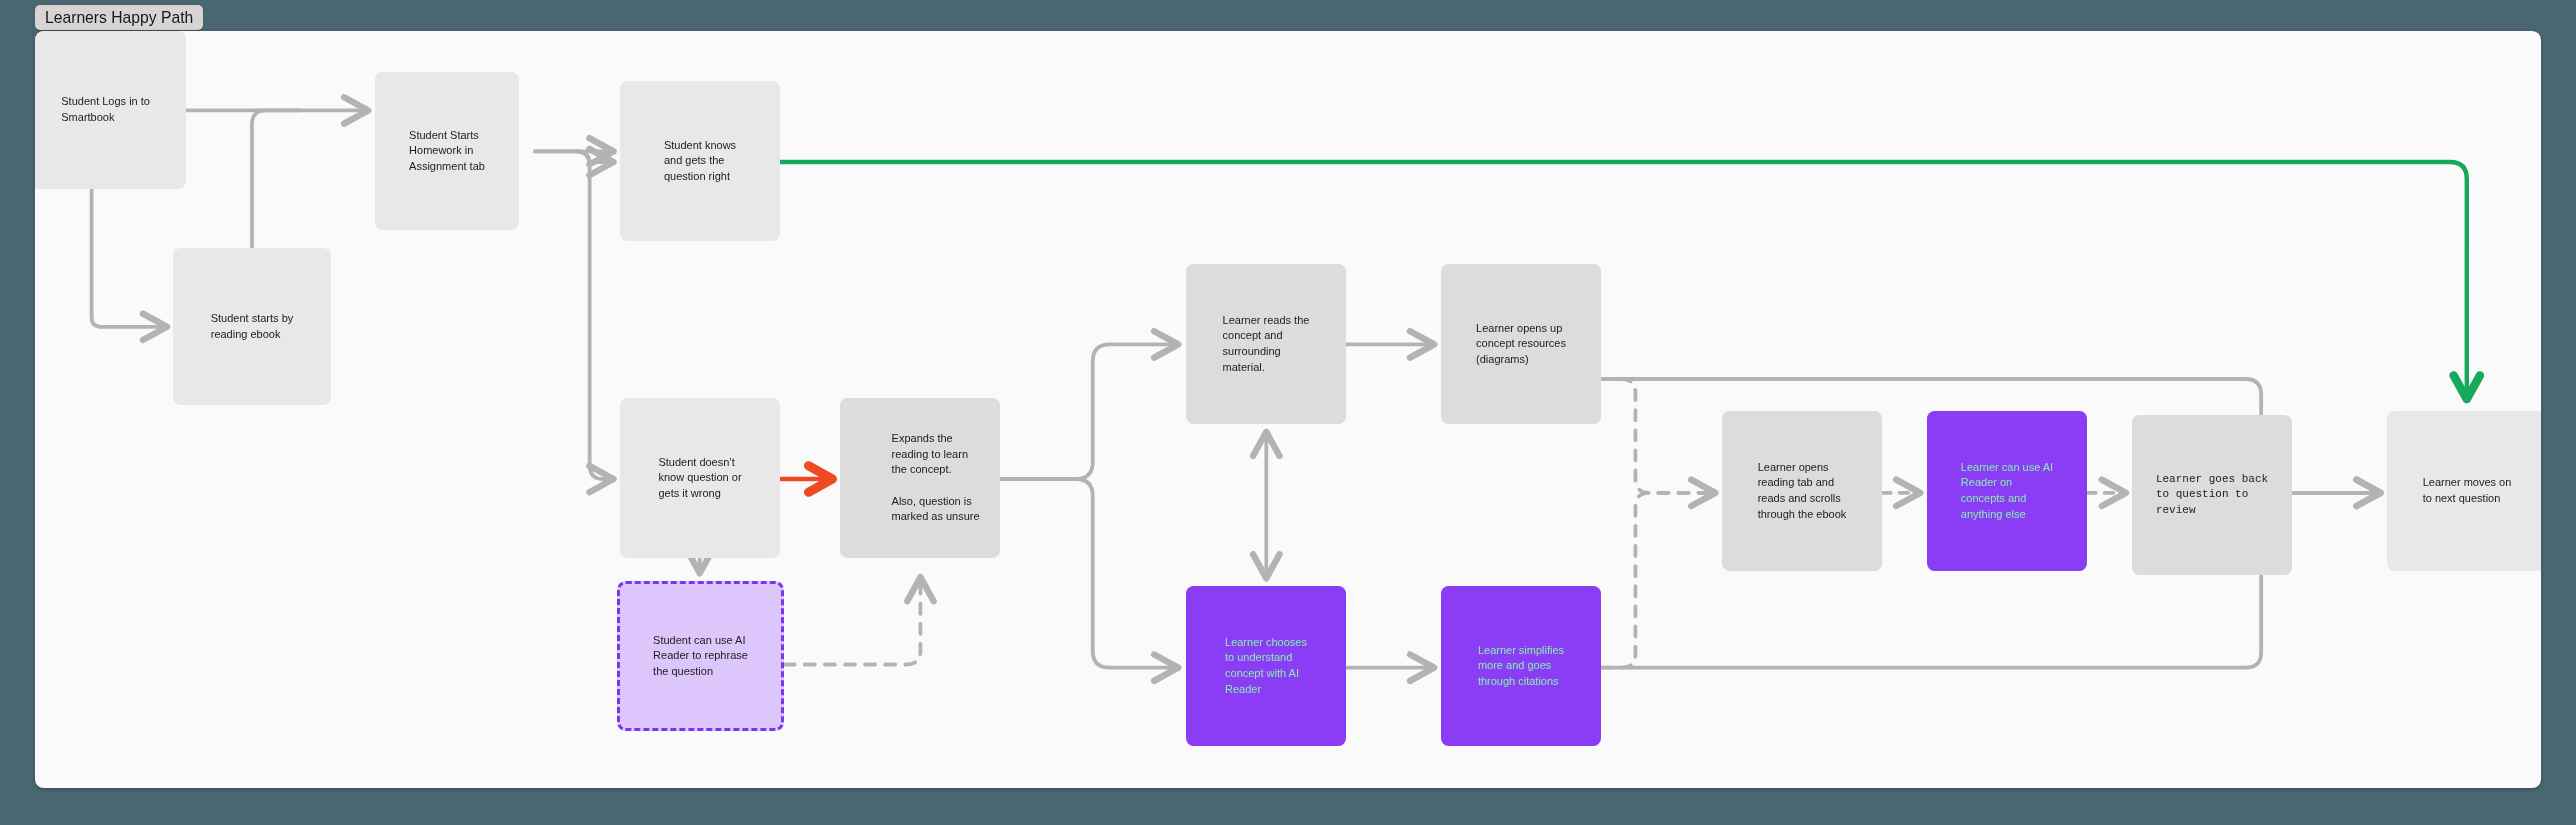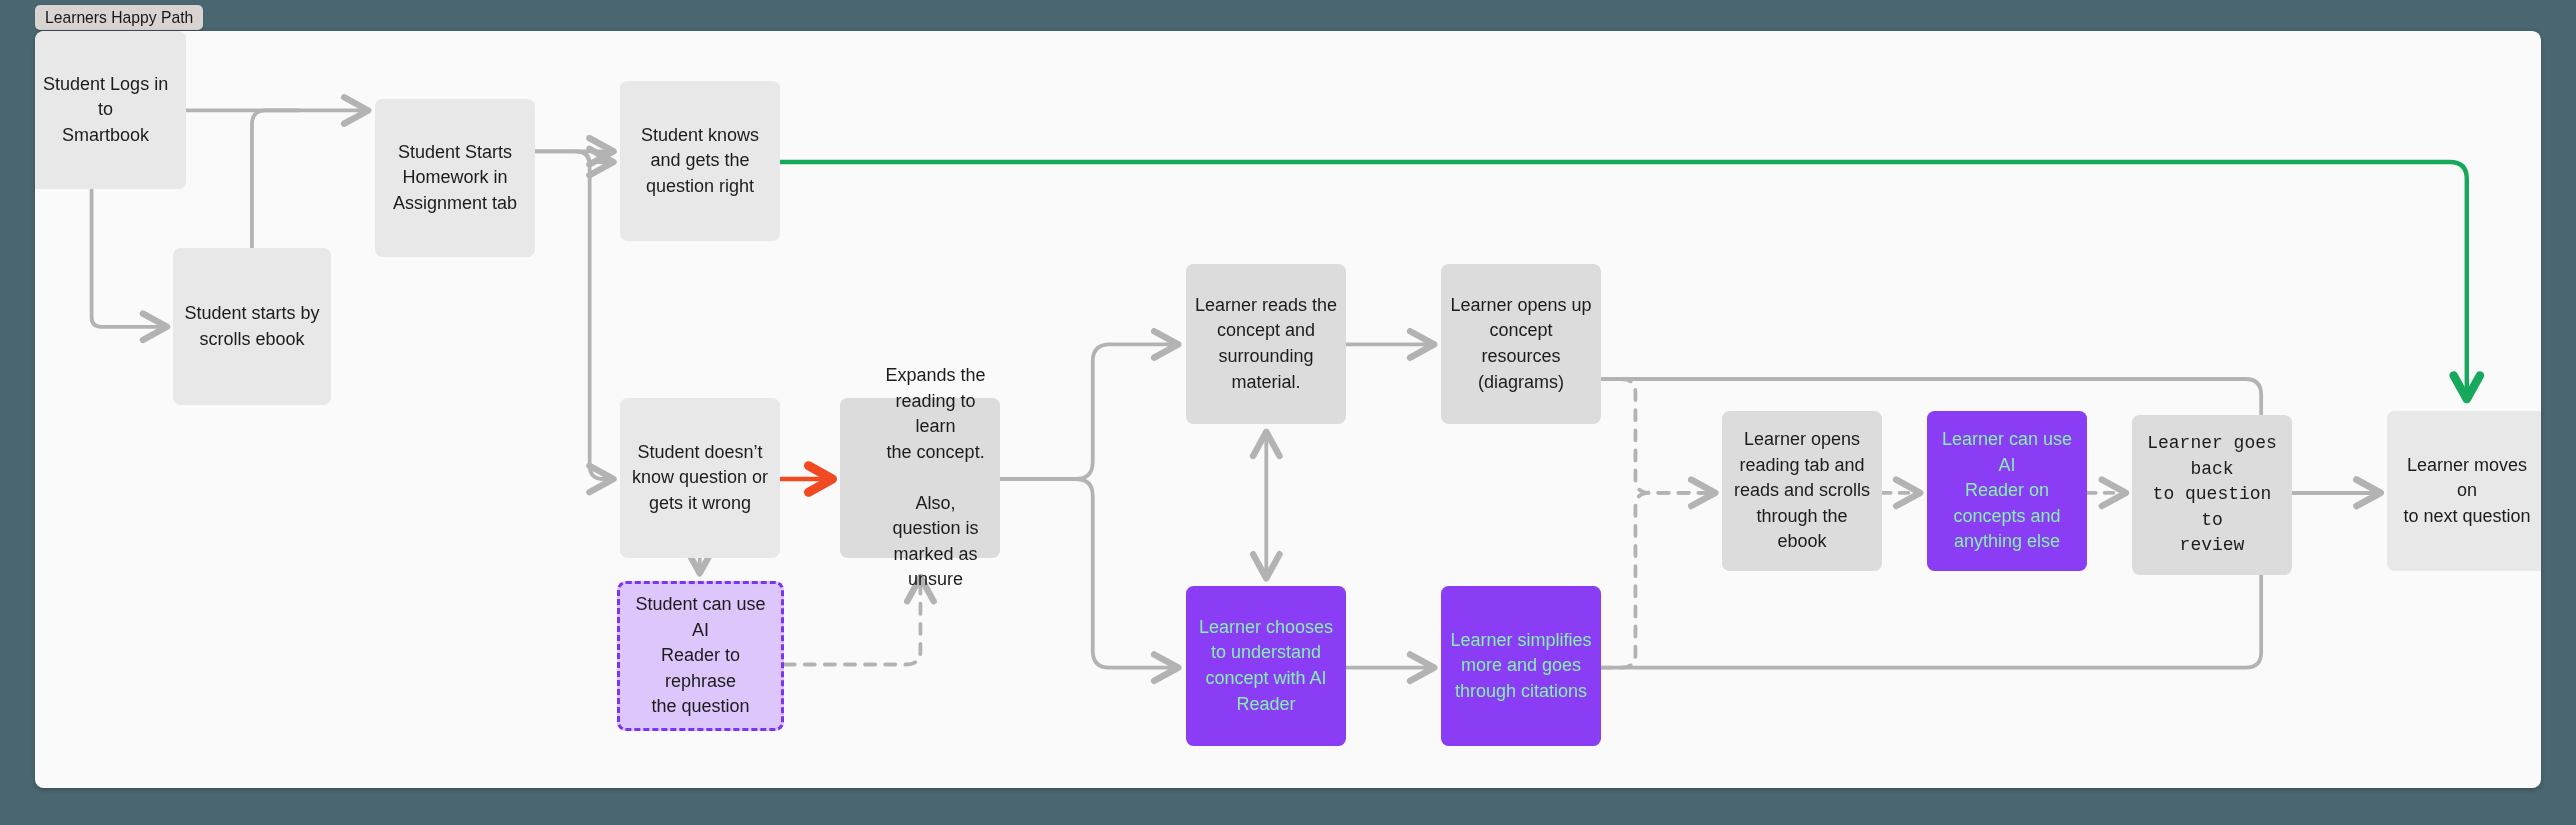--- a/index.html
+++ b/index.html
@@ -43,23 +43,22 @@
     width: 2506px; height: 757px;
     pointer-events: none;
   }
 
   
   .node {
     position: absolute;
     display: flex;
     align-items: center;
     justify-content: center;
-    text-align: center;
     border-radius: 7.5px;
-    font-size: 18px;
+    font-size: 11px;
     line-height: 1.42;
     padding: 6.3px 8.8px;
     white-space: pre-line;
     z-index: 5;
   }
   .node.grey      { background: #e8e8e8; color: #1c1c1c; }
   .node.grey-dark { background: #dcdcdc; color: #1c1c1c; }
   .node.purple    { background: #8b3df5; color: #86efac; }
   .node.purple-dashed {
     background: #dcc6fb;
@@ -136,22 +135,22 @@
         <path d="M3590,734 L3730,734" marker-end="url(#ah-grey)"></path>
 
         <path stroke="#17a95b" stroke-width="7" d="M1185,208 L3840,208 Q3867,208 3867,235 L3867,585" marker-end="url(#ah-green)"></path>
       </g>
     </svg>
 
     <div id="node-layer">
         <div class="node grey" style="left: -9.4px; top: 0px; width: 160px; height: 158px;">Student Logs in to
 Smartbook</div>
         <div class="node grey" style="left: 138px; top: 217px; width: 158px; height: 157px;">Student starts by
-scrolls ebook</div>
-        <div class="node grey" style="left: 340px; top: 41px; width: 160px; height: 158px; margin-top: 27px;">Student Starts
+reading ebook</div>
+        <div class="node grey" style="left: 340px; top: 41px; width: 144px; height: 158px;">Student Starts
 Homework in
 Assignment tab</div>
         <div class="node grey" style="left: 585px; top: 50px; width: 160px; height: 160px;">Student knows
 and gets the
 question right</div>
         <div class="node grey" style="left: 585px; top: 367px; width: 160px; height: 160px;">Student doesn’t
 know question or
 gets it wrong</div>
         <div class="node purple-dashed" style="left: 582px; top: 550px; width: 167px; height: 150px;">Student can use AI
 Reader to rephrase

